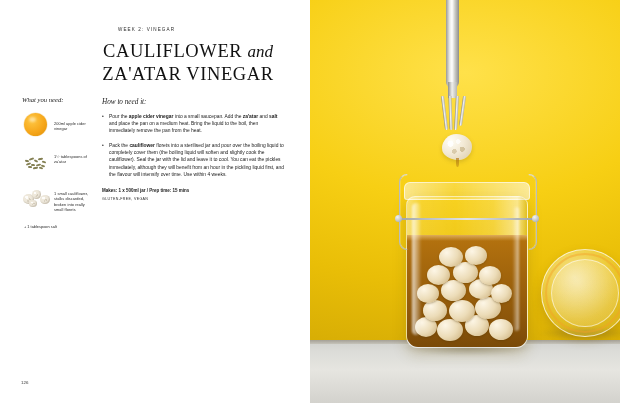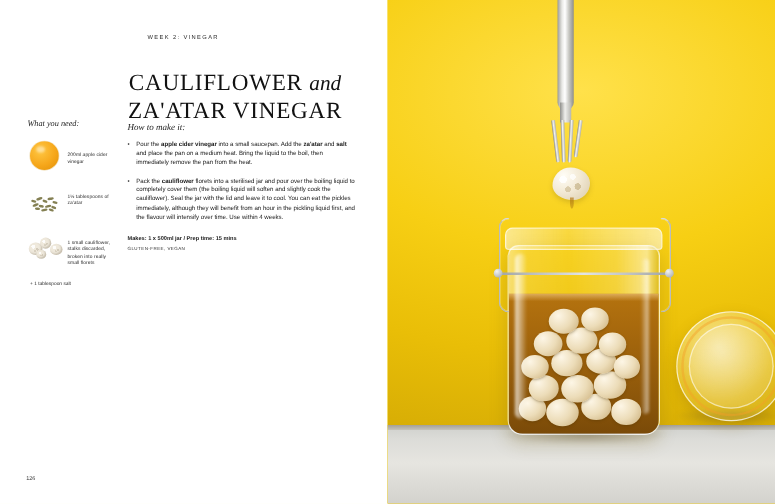--- a/index.html
+++ b/index.html
@@ -38,21 +38,21 @@
     font-family: "Liberation Sans", sans-serif;
     font-size: 4.6px;
     letter-spacing: 1.1px;
     color: #2b2b2b;
     text-transform: uppercase;
   }
 
   .recipe-title {
     position: absolute;
     left: 88px;
-    top: 56px;
+    top: 40px;
     width: 200px;
     font-family: "Liberation Serif", serif;
     font-size: 18.5px;
     line-height: 22px;
     letter-spacing: 0.6px;
     color: #111;
     text-align: center;
   }
   .recipe-title .and {
     font-style: italic;
@@ -510,21 +510,21 @@
             <div class="floret" style="left:7px;  top:12px; width:8px;  height:7px;"></div>
           </div>
         </div>
         <div class="ing-text tall">1 small cauliflower, stalks discarded, broken into really small florets</div>
       </div>
 
       <div class="salt-line">+ 1 tablespoon salt</div>
     </div>
 
     <div class="body-col">
-      <div class="howto-head">How to make it:</div>
+      <div class="howto-head">How to need it:</div>
 
       <div class="step">
         <span class="bullet">•</span>
         <span><span>Pour the </span><b>apple cider vinegar</b><span> into a small saucepan. Add the </span><b>za'atar</b><span> and </span><b>salt</b><span> and place the pan on a medium heat. Bring the liquid to the boil, then immediately remove the pan from the heat.</span></span>
       </div>
 
       <div class="step">
         <span class="bullet">•</span>
         <span><span>Pack the </span><b>cauliflower</b><span> florets into a sterilised jar and pour over the boiling liquid to completely cover them (the boiling liquid will soften and slightly cook the cauliflower). Seal the jar with the lid and leave it to cool. You can eat the pickles immediately, although they will benefit from an hour in the pickling liquid first, and the flavour will intensify over time. Use within 4 weeks.</span></span>
       </div>

